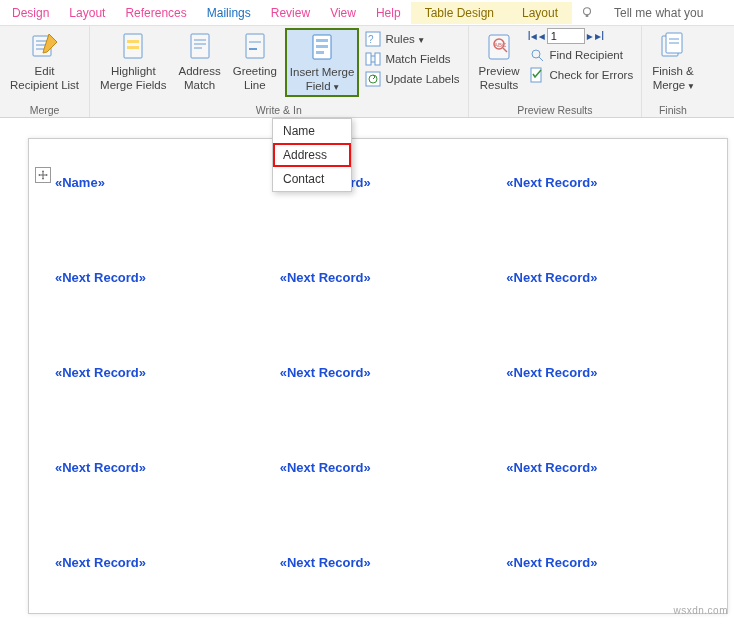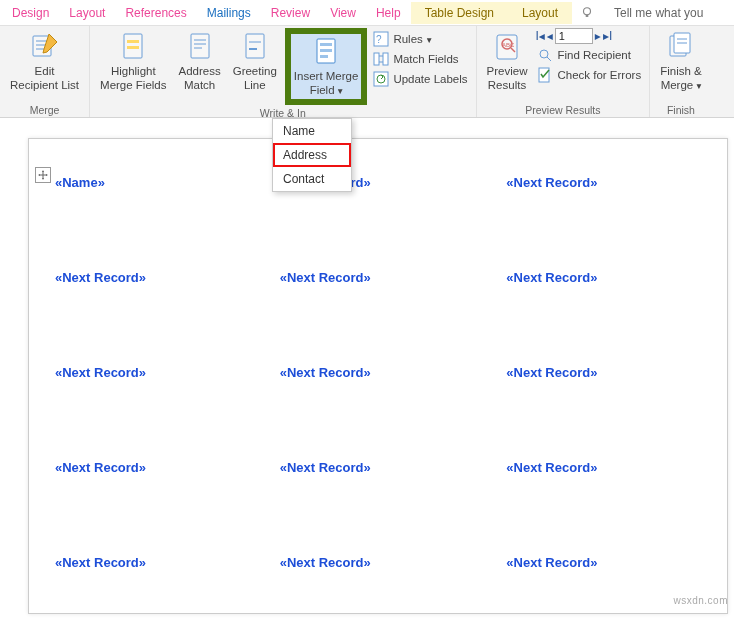--- a/index.html
+++ b/index.html
@@ -14,40 +14,40 @@
     .bulb { width: 14px; height: 14px; display: inline-block; }
     
     
     .ribbon { display: flex; background: #f3f3f3; border-bottom: 1px solid #d4d4d4; height: 92px; position: relative; }
     .group { display: flex; flex-direction: column; align-items: center; padding: 2px 6px 1px 6px; border-right: 1px solid #e1e1e1; }
     .group-content { display: flex; align-items: flex-start; flex: 1; gap: 4px; }
     .group-label { font-size: 10.5px; color: #666; padding-top: 2px; }
     .big-btn { display: flex; flex-direction: column; align-items: center; justify-content: flex-start; padding: 2px 4px; width: auto; cursor: pointer; text-align: center; line-height: 1.25; }
     .big-btn .ico { width: 32px; height: 32px; display: flex; align-items: center; justify-content: center; margin-bottom: 2px; }
     .big-btn span { font-size: 11.5px; color: #444; text-align: center; }
-    .big-btn.pressed { background: #cfe2f6; border: 6px solid #4d7c0f; padding: 1px 3px; }
+    .big-btn.pressed { background: #cfe2f6; border: 2px solid #4d7c0f; padding: 1px 3px; }
     .small-btns { display: flex; flex-direction: column; gap: 2px; justify-content: flex-start; padding-top: 2px; }
     .small-btn { display: flex; align-items: center; gap: 4px; font-size: 11.5px; color: #444; padding: 1px 2px; cursor: pointer; white-space: nowrap; }
     .small-btn .sico { width: 16px; height: 16px; flex-shrink: 0; }
     .nav-row { display:flex; align-items:center; gap:2px; }
     .rec-box { width: 38px; height: 16px; border: 1px solid #aaa; background:#fff; font-size:11px; text-align:left; padding:0 3px; line-height:14px;}
     
     
     .dropdown { position: absolute; left: 272px; top: 92px; background: #fff; border: 1px solid #c9c9c9; box-shadow: 2px 2px 6px rgba(0,0,0,0.2); width: 80px; z-index: 50; }
     .dd-item { padding: 5px 10px; font-size: 12px; color: #333; cursor: pointer; }
     .dd-item.highlight { border: 2px solid #e11; padding: 3px 8px; }
     
     
     .doc-wrap { padding: 20px 0 0 28px; }
     .page { background:#fff; border:1px solid #ccc; box-shadow: 0 0 4px rgba(0,0,0,0.1); width: 700px; height: 476px; position: relative; padding: 30px 0 0 0; }
     .move-handle { position:absolute; left:6px; top:28px; width:16px; height:16px; border:1px solid #999; display:flex; align-items:center; justify-content:center; color:#666; font-size:11px; cursor:move;}
     .label-grid { display:grid; grid-template-columns: repeat(3, 1fr); width: 680px; margin-left: 20px;}
     .cell { height: 95px; padding: 6px 4px 4px 4px; font-size: 13px; font-weight: 600; color:#1d4ed8; }
     .cell:nth-child(3n+1){ padding-left: 6px;}
-    .watermark { position:absolute; right:6px; bottom:20px; font-size:10px; color:#aaa; letter-spacing:0.5px;}
+    .watermark { position:absolute; right:6px; bottom:10px; font-size:10px; color:#aaa; letter-spacing:0.5px;}
   </style>
 </head>
 <body>
 
 <div class="tabs">
   <div class="tab">Design</div>
   <div class="tab">Layout</div>
   <div class="tab">References</div>
   <div class="tab active">Mailings</div>
   <div class="tab">Review</div>

